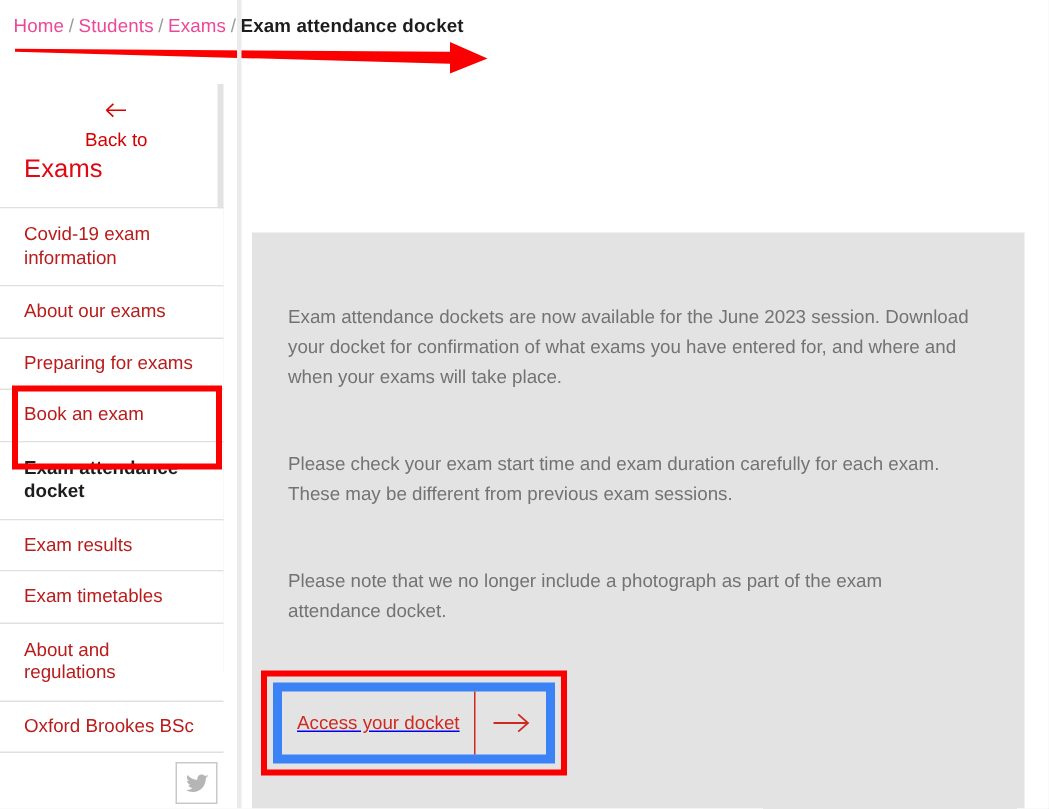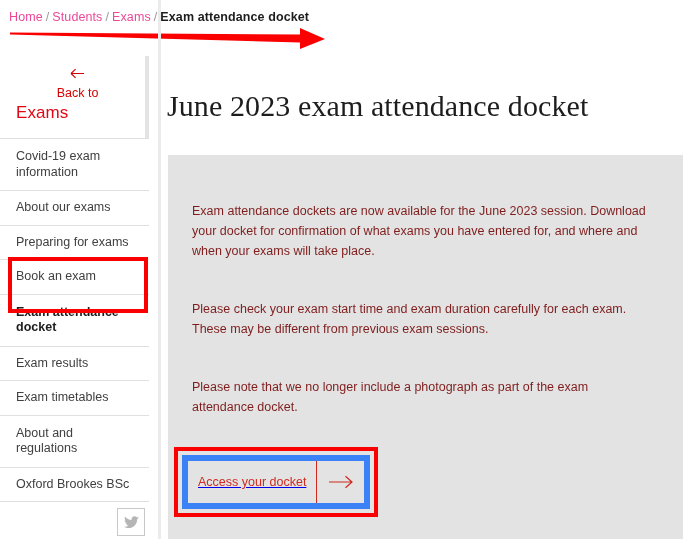--- a/index.html
+++ b/index.html
@@ -64,21 +64,21 @@
     line-height: 22px;
     margin-top: 1px;
     letter-spacing: .1px;
   }
   .nav-list { }
   .nav-item {
     position: relative;
     padding: 9px 12px 9px 16px;
     font-size: 12.5px;
     line-height: 15.5px;
-    color: #404040;
+    color: #b91c1c;
     border-bottom: 1px solid #e0e0e0;
     background: #fff;
     min-height: 30px;
   }
   .nav-item:first-child { border-top: none; }
   .nav-item.active { font-weight: bold; color: #1d1d1d; }
   .nav-item.tall { padding-top: 10px; padding-bottom: 10px; }
 
   
   .sidebar-rail {
@@ -137,21 +137,21 @@
     width: 515px; height: 384px;
     background: #e3e3e3;
   }
   .panel-inner {
     padding: 46px 32px 0 24px;
   }
   .panel-inner p {
     margin: 0 0 38px 0;
     font-size: 12.5px;
     line-height: 20px;
-    color: #7f1d1d;
+    color: #737373;
     max-width: 466px;
   }
 
   
   .cta-wrap {
     position: absolute;
     left: 182px; top: 455px;
   }
   .cta-highlight {
     position: absolute;
@@ -229,23 +229,20 @@
   </aside>
 
   <div class="nav-highlight"></div>
 
   <div class="social-box">
     <svg width="15" height="13" viewBox="0 0 24 20" xmlns="http://www.w3.org/2000/svg">
       <path fill="#b5b5b5" d="M24 2.4c-.9.4-1.8.7-2.8.8 1-.6 1.8-1.5 2.2-2.7-.9.6-2 1-3.1 1.2C19.4.7 18.2 0 16.8 0c-2.7 0-4.8 2.2-4.8 4.8 0 .4 0 .8.1 1.1C8 5.7 4.2 3.7 1.7.6c-.4.7-.6 1.5-.6 2.4 0 1.7.8 3.1 2.1 4-.8 0-1.5-.2-2.2-.6v.1c0 2.3 1.6 4.3 3.8 4.7-.4.1-.8.2-1.3.2-.3 0-.6 0-.9-.1.6 1.9 2.4 3.3 4.5 3.3-1.6 1.3-3.7 2.1-6 2.1-.4 0-.8 0-1.2-.1 2.1 1.4 4.7 2.2 7.4 2.2 8.9 0 13.8-7.4 13.8-13.8v-.6c1-.7 1.8-1.6 2.4-2.6z"></path>
     </svg>
   </div>
 
-  <main class="main">
-    <h1 class="page-title">June 2023 exam attendance docket</h1>
-  </main>
 
   <div class="content-panel">
     <div class="panel-inner">
       <p>Exam attendance dockets are now available for the June 2023 session. Download your docket for confirmation of what exams you have entered for, and where and when your exams will take place.</p>
       <p>Please check your exam start time and exam duration carefully for each exam. These may be different from previous exam sessions.</p>
       <p>Please note that we no longer include a photograph as part of the exam attendance docket.</p>
     </div>
   </div>
 
   <div class="cta-wrap">

